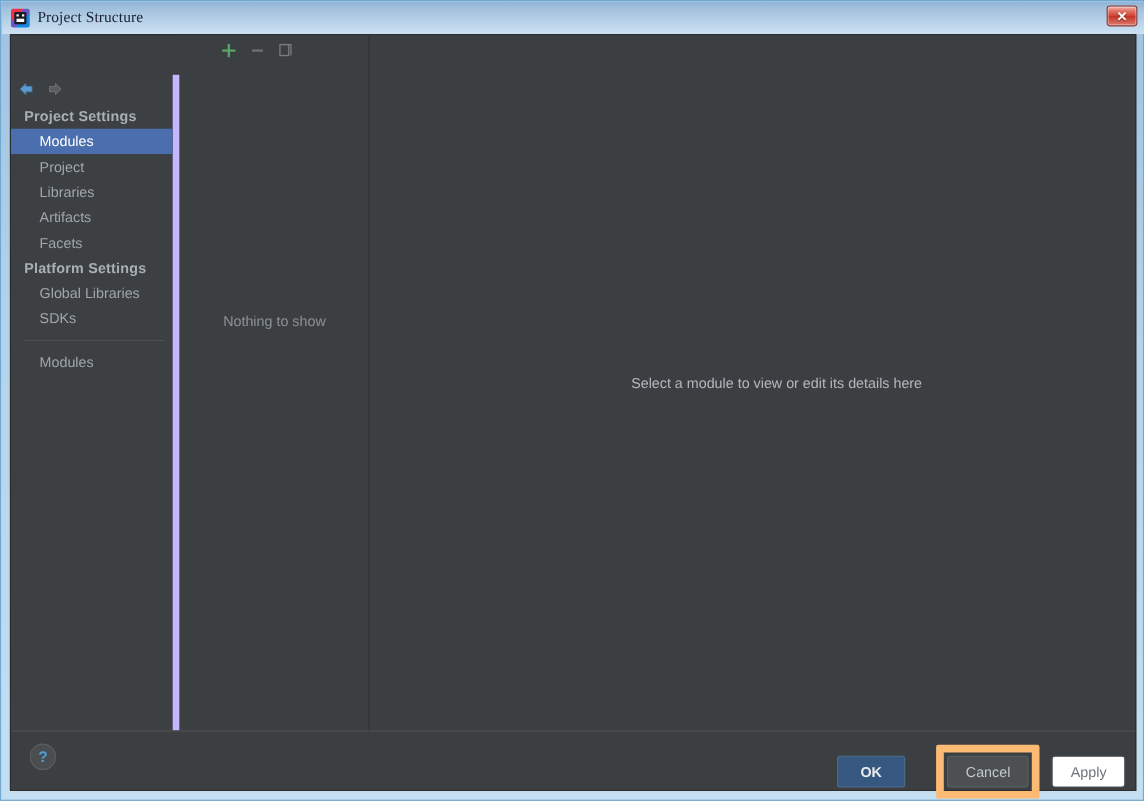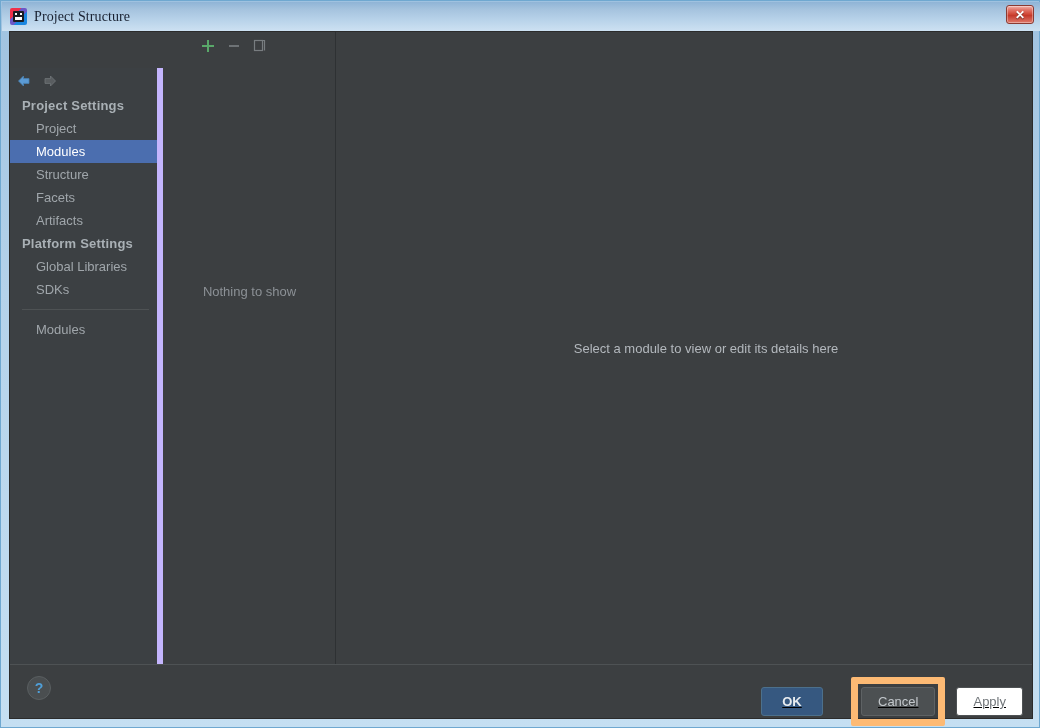--- a/index.html
+++ b/index.html
@@ -201,21 +201,20 @@
     font-size: 14px;
     font-weight: bold;
     cursor: pointer;
   }
   .dlg-buttons {
     position: absolute;
     right: 9px; top: 12px;
     display: flex;
     align-items: center;
     gap: 11px;
-    text-decoration: underline;
   }
   .dbtn {
     height: 29px;
     min-width: 64px;
     padding: 0 16px;
     font-size: 13px;
     border-radius: 3px;
     display: flex; align-items: center; justify-content: center;
     cursor: pointer;
     white-space: nowrap;
@@ -278,25 +277,25 @@
           </svg>
         </span>
         <span class="arrow nav-fwd">
           <svg width="16" height="14" viewBox="0 0 16 14">
             <path d="M8.5 2 L13.5 7 L8.5 12 L8.5 9.4 L3 9.4 L3 4.6 L8.5 4.6 Z" fill="#595d60" stroke="#71767a" stroke-width="0.8"></path>
           </svg>
         </span>
       </div>
 
       <div class="sb-group">Project Settings</div>
+      <div class="sb-item selected">Modules</div>
       <div class="sb-item">Project</div>
-      <div class="sb-item selected">Modules</div>
-      <div class="sb-item">Structure</div>
+      <div class="sb-item">Libraries</div>
+      <div class="sb-item">Artifacts</div>
       <div class="sb-item">Facets</div>
-      <div class="sb-item">Artifacts</div>
 
       <div class="sb-group">Platform Settings</div>
       <div class="sb-item">Global Libraries</div>
       <div class="sb-item">SDKs</div>
 
       <div class="sb-sep"></div>
 
       <div class="sb-item">Modules</div>
     </div>
 

